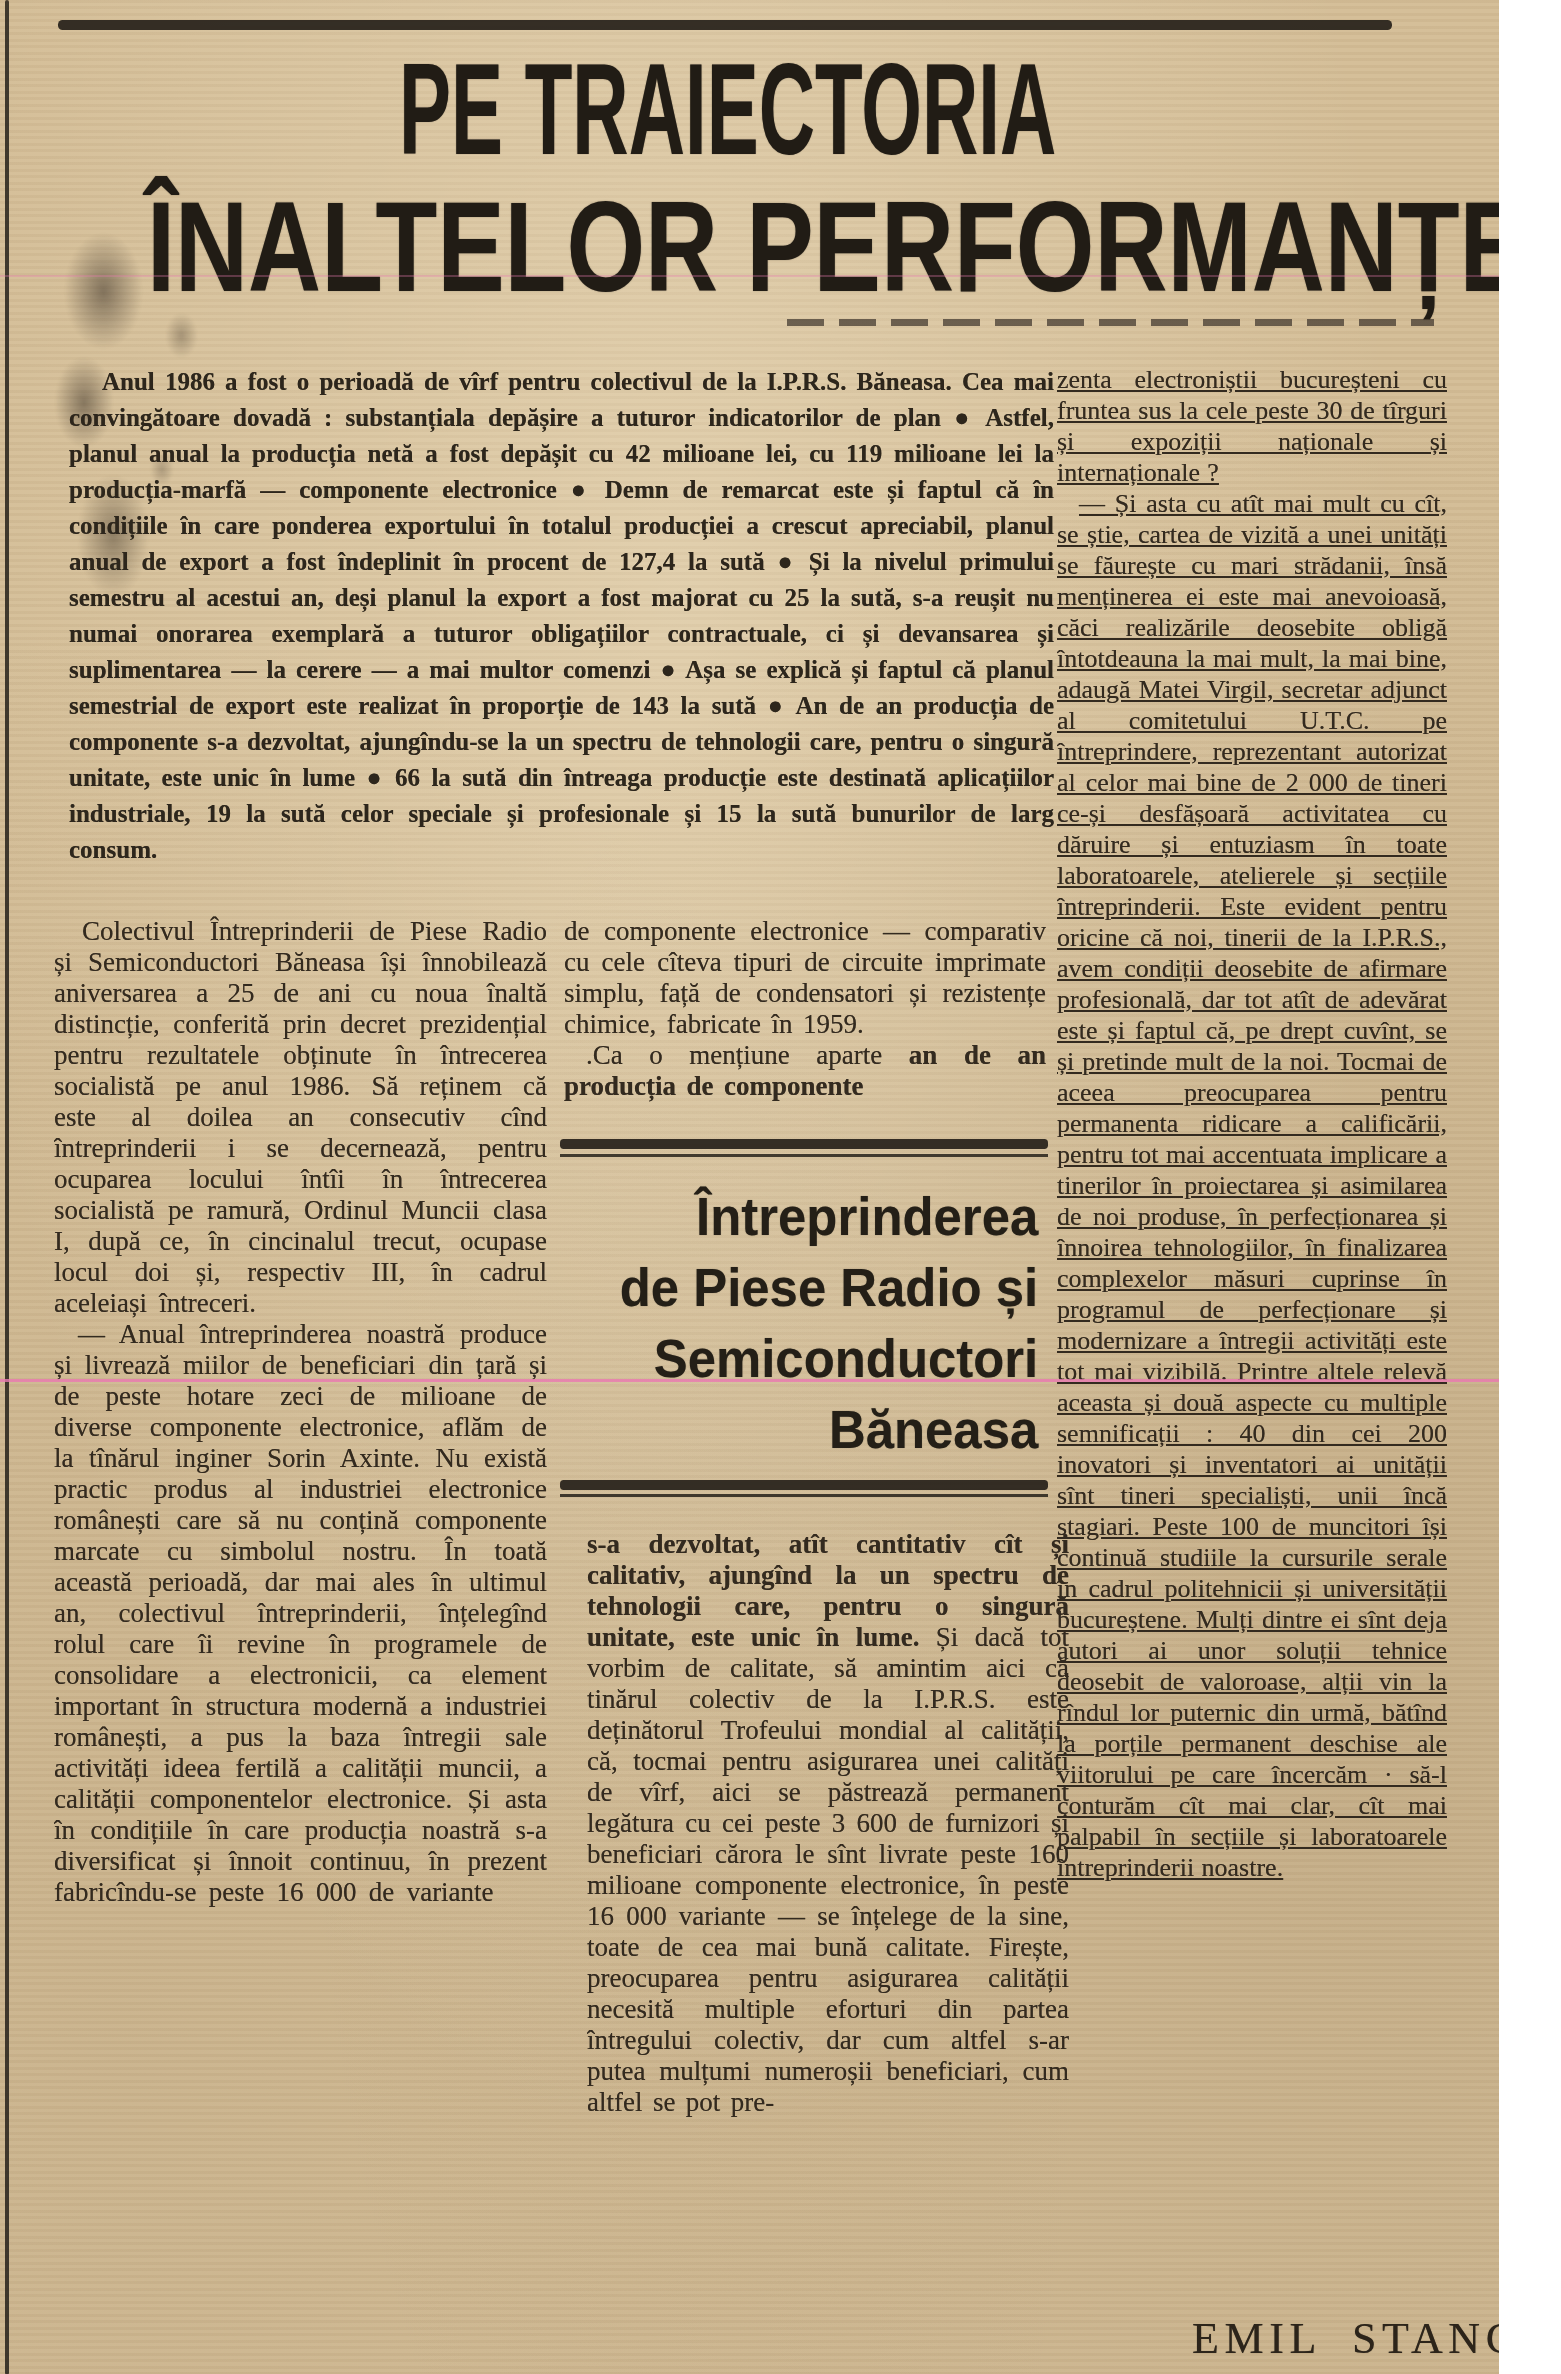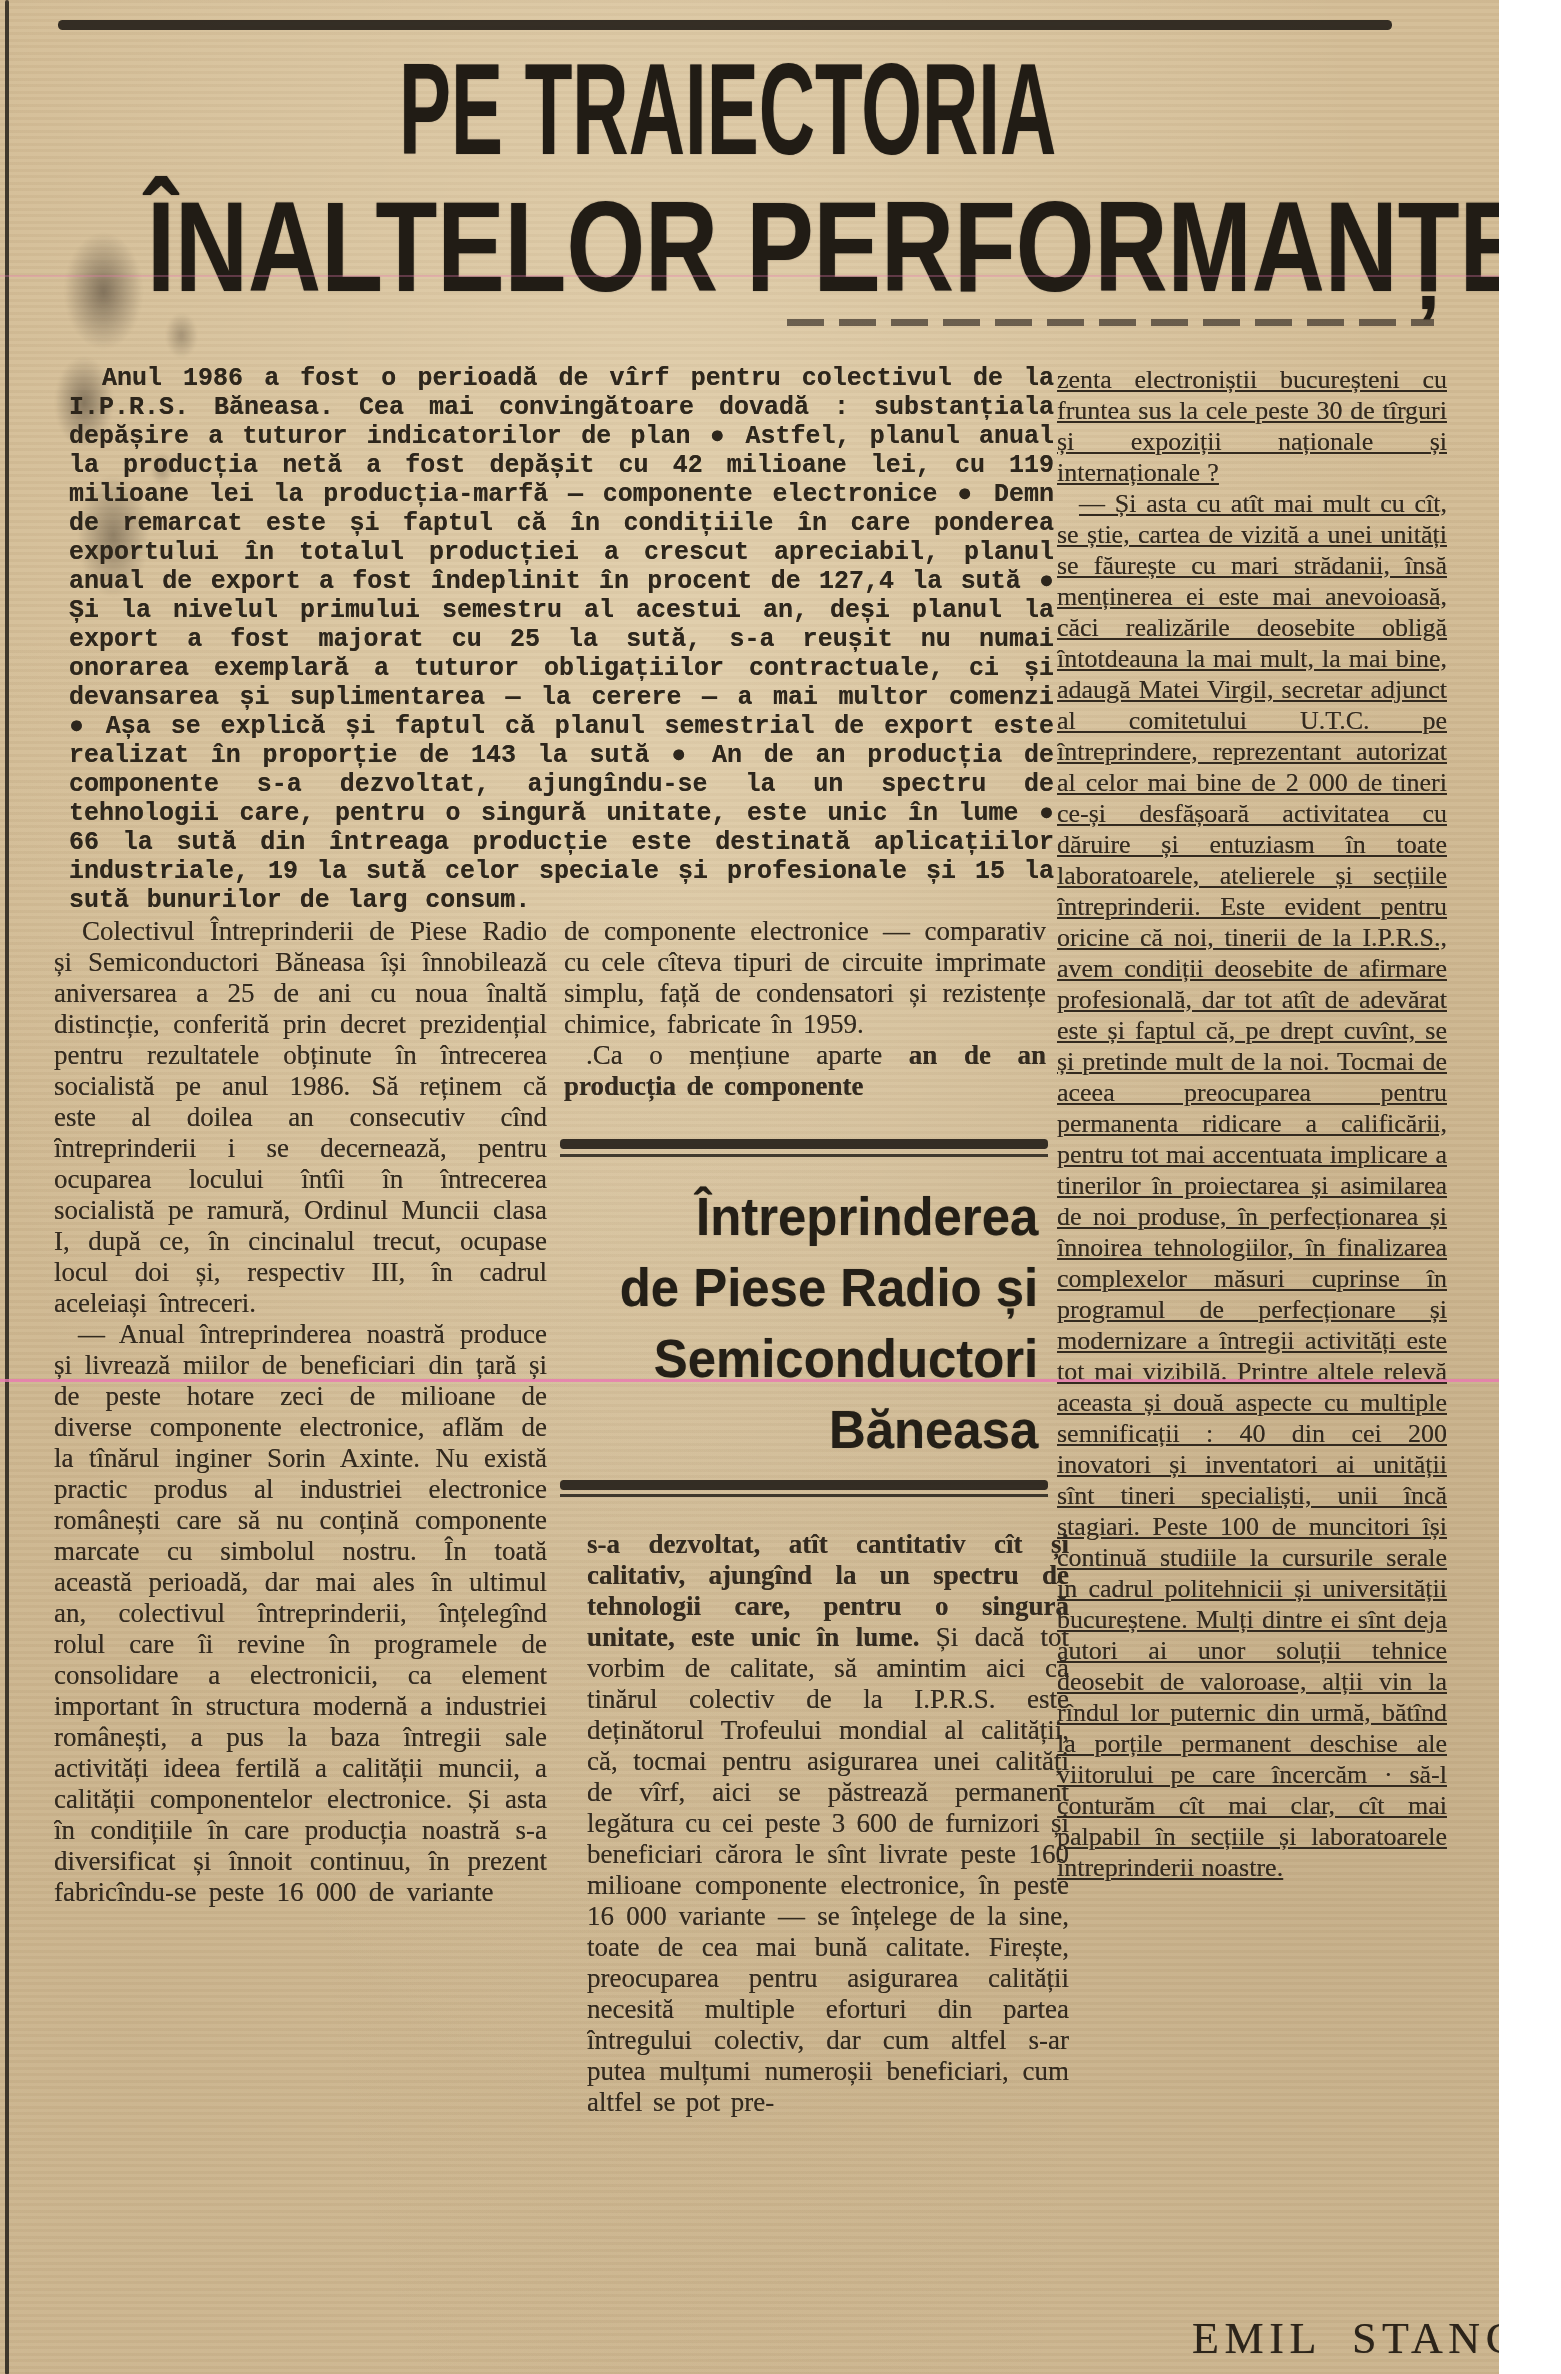--- a/index.html
+++ b/index.html
@@ -40,24 +40,23 @@
   }
   .headline-1{left:399px;top:44px;font-size:130px;transform:scaleX(.60);transform-origin:left top;}
   .headline-2{left:147px;top:183px;font-size:128px;transform:scaleX(.79);transform-origin:left top;}
   .title-dashes{
     position:absolute;left:787px;top:319px;width:647px;height:7.4px;opacity:.7;
     background:repeating-linear-gradient(90deg,#3a3129 0 37px, rgba(58,49,41,0) 37px 52px);
   }
 
   .lead{
     position:absolute;left:69px;top:364px;width:985px;height:552px;overflow:hidden;
-    font-size:25px;line-height:29px;font-weight:bold;text-align:justify;
+    font-size:25px;line-height:36px;font-weight:bold;text-align:justify;
     color:#2d261c;text-indent:33px;word-spacing:2.8px;
     text-shadow:0 0 0.6px rgba(45,38,28,.65);
-    font-family:Liberation Mono, monospace;
   }
 
   .bodycol{
     position:absolute;text-align:justify;color:#332a1f;
     font-size:27px;line-height:31px;
     text-shadow:0 0 0.6px rgba(51,42,31,.6);
   }
   .bodycol p{margin:0;}
   .col1{left:54px;top:916px;width:493px;height:1452px;overflow:hidden;word-spacing:5.6px;}
   .col1 .p1{text-indent:28px;}

